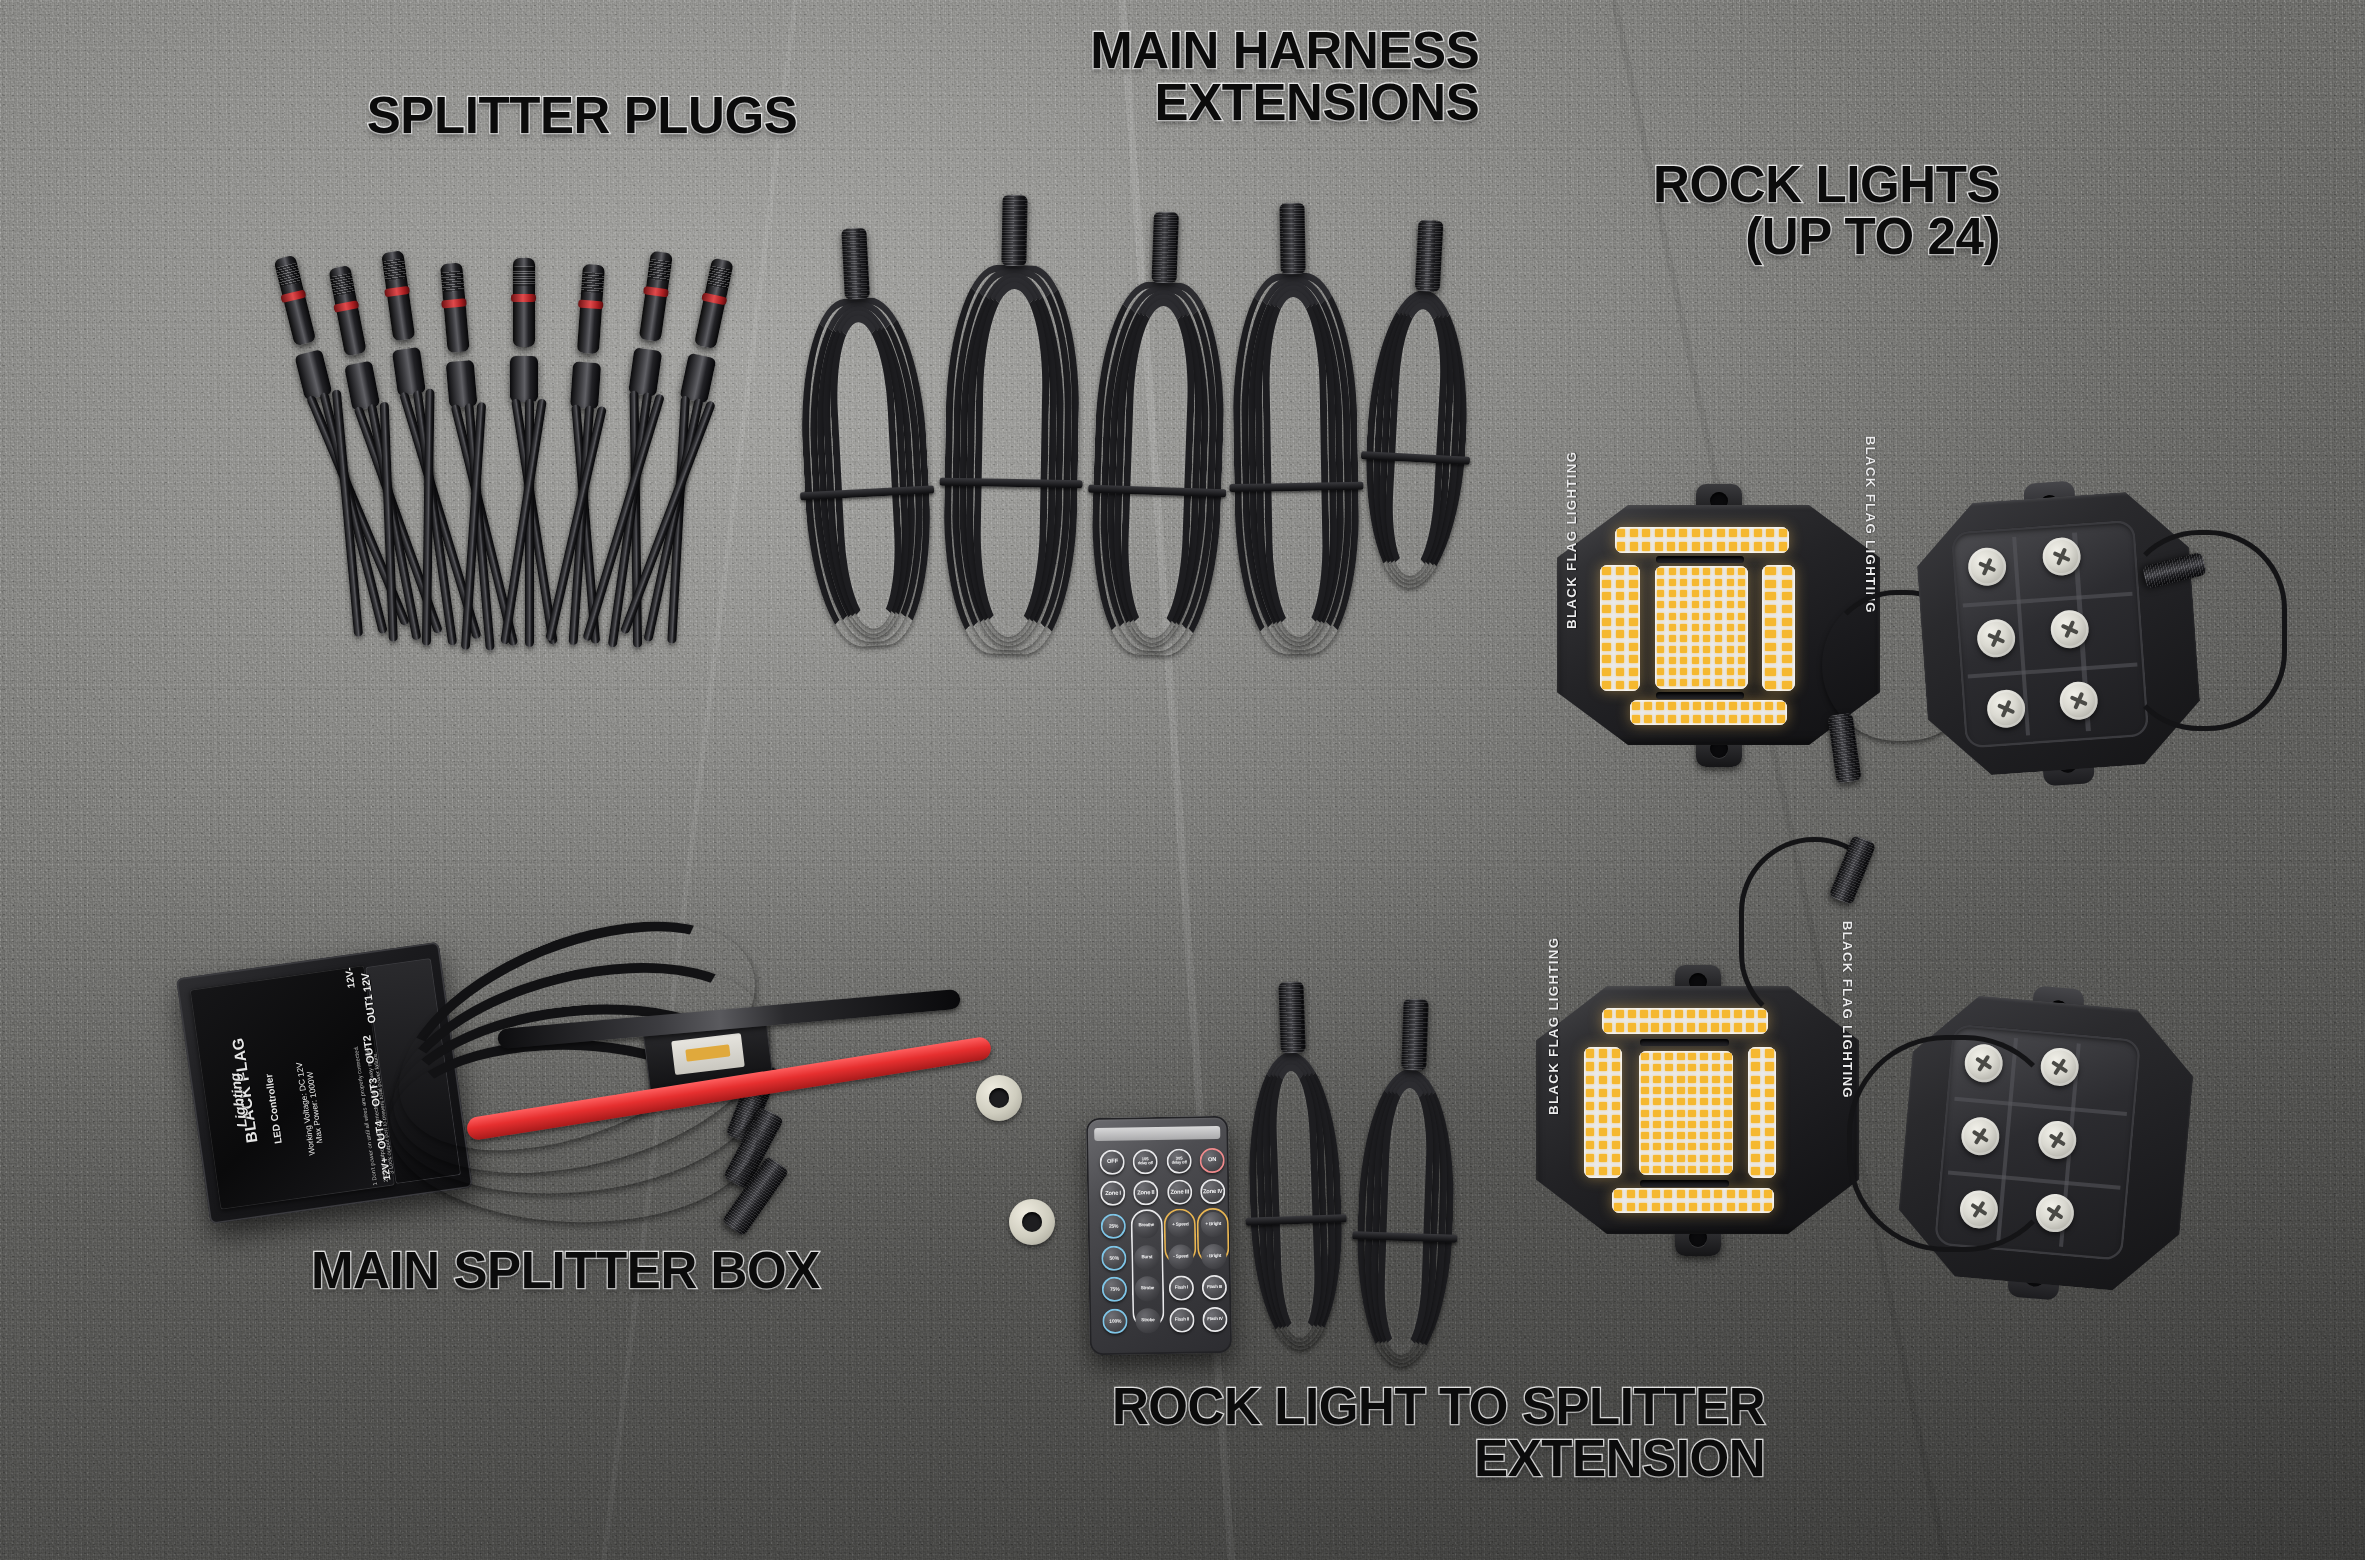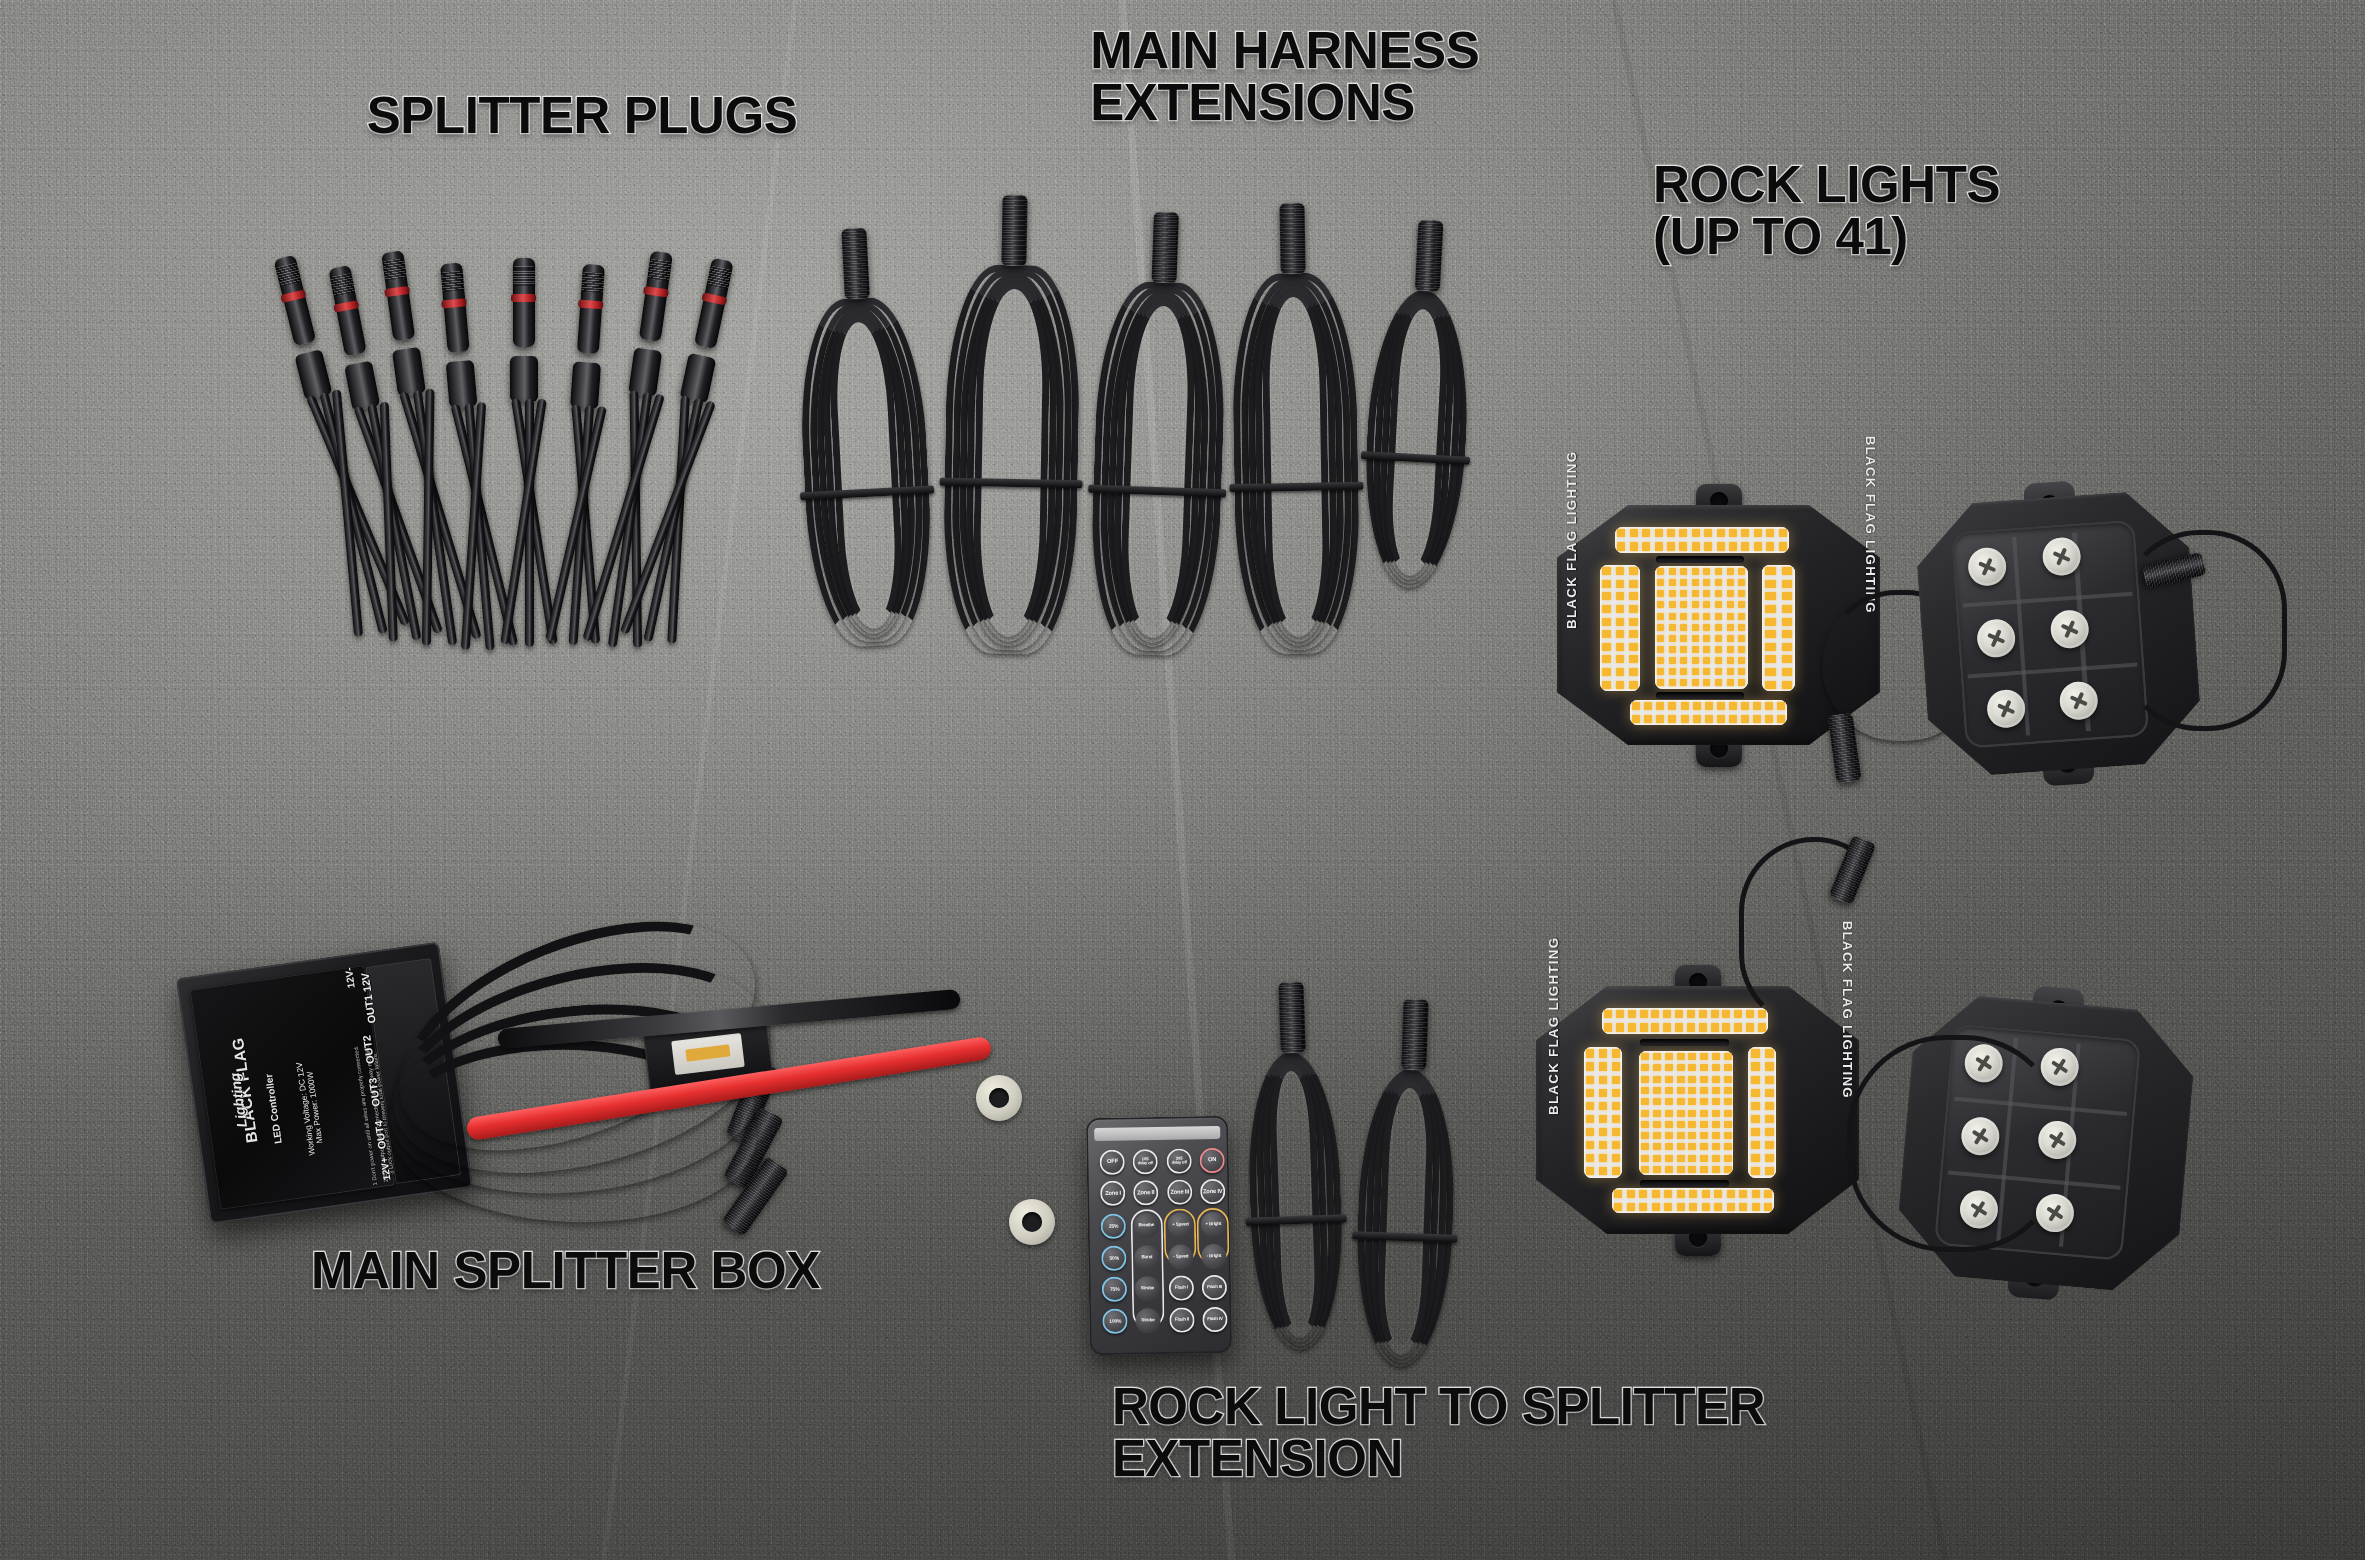--- a/index.html
+++ b/index.html
@@ -39,21 +39,21 @@
   .bg-scratch{position:absolute;inset:0;opacity:.22;
     background-image:
       linear-gradient(86deg, transparent 0 49.6%, rgba(255,255,255,.5) 49.6% 49.9%, transparent 49.9%),
       linear-gradient(97deg, transparent 0 31%, rgba(255,255,255,.32) 31% 31.2%, transparent 31.2%),
       linear-gradient(78deg, transparent 0 72%, rgba(0,0,0,.30) 72% 72.25%, transparent 72.25%);
   }
 
   
   .label{
     position:absolute;font-weight:700;color:#0b0b0b;
-    letter-spacing:-0.4px;line-height:1.02;white-space:pre-line;text-align:left;
+    letter-spacing:-0.4px;line-height:1.02;white-space:pre-line;text-align:right;
     transform:translateX(-50%);
     -webkit-text-stroke:2.5px rgba(255,255,255,.80);
     paint-order:stroke fill;
     text-shadow:
        0 0 2.5px rgba(255,255,255,.75),
        0 2.5px 5.8px rgba(0,0,0,.42);
     font-stretch:condensed;
   }
 
   
@@ -927,20 +927,20 @@
           </div>
         </div>
       </div>
   </div>
 
   <div id="labelHost">
       <div class="label" style="left: 24.6%; top: 5.8%; font-size: 51px;">SPLITTER PLUGS</div>
       <div class="label" style="left: 54.3%; top: 1.6%; font-size: 51px;">MAIN HARNESS
 EXTENSIONS</div>
       <div class="label" style="left: 77.2%; top: 10.2%; font-size: 51px;">ROCK LIGHTS
-(UP TO 41)</div>
+(UP TO 24)</div>
       <div class="label" style="left: 23.9%; top: 79.8%; font-size: 51px;">MAIN SPLITTER BOX</div>
       <div class="label" style="left: 60.8%; top: 88.5%; font-size: 51px;">ROCK LIGHT TO SPLITTER
 EXTENSION</div>
     </div>
 
 </div>
 
 
 </body></html>

